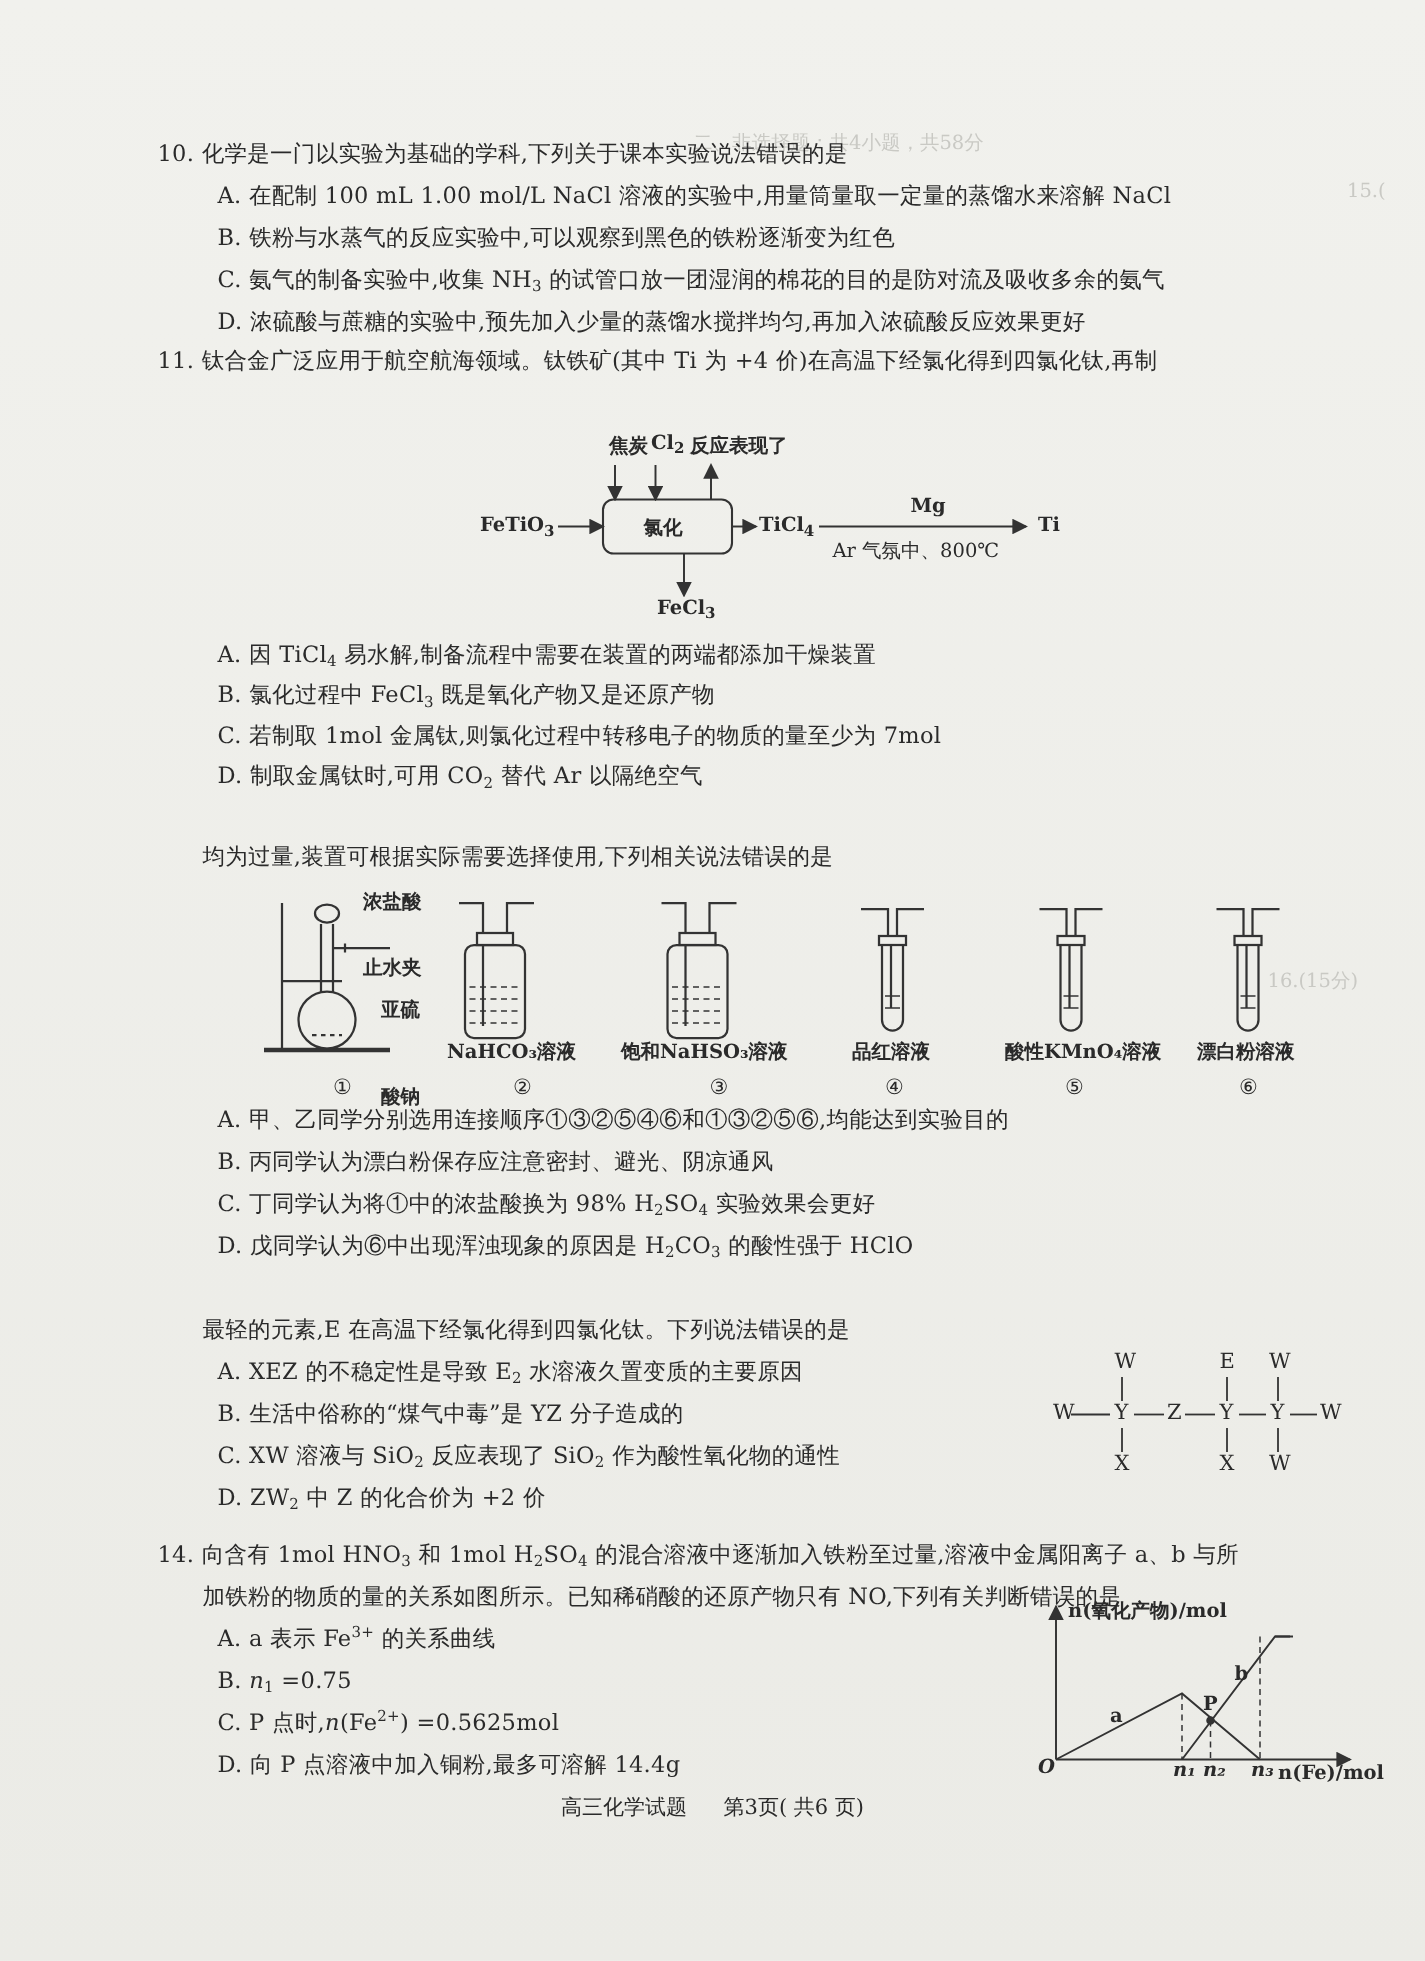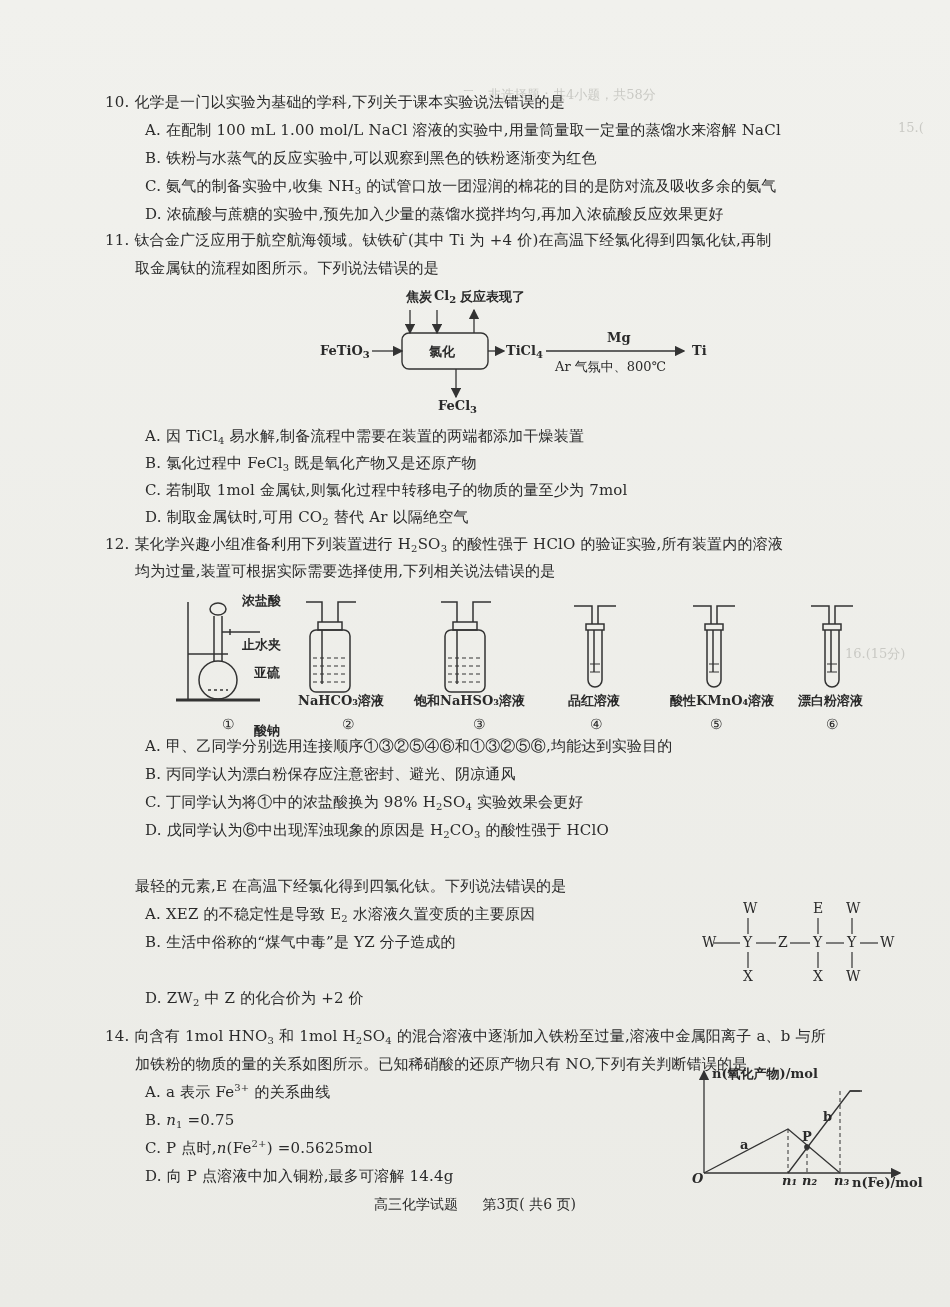--- a/index.html
+++ b/index.html
@@ -34,21 +34,20 @@
   <div class="ghost" style="top:120px;left:898px;">15.(</div>
   <div class="ghost" style="top:645px;left:845px;">16.(15分)</div>
 
   <div class="line q" style="top:92px;">10. 化学是一门以实验为基础的学科,下列关于课本实验说法错误的是</div>
   <div class="line opt" style="top:120px;">A. 在配制 100 mL 1.00 mol/L NaCl 溶液的实验中,用量筒量取一定量的蒸馏水来溶解 NaCl</div>
   <div class="line opt" style="top:148px;">B. 铁粉与水蒸气的反应实验中,可以观察到黑色的铁粉逐渐变为红色</div>
   <div class="line opt" style="top:176px;"><span>C. 氨气的制备实验中,收集 NH</span><sub>3</sub><span> 的试管口放一团湿润的棉花的目的是防对流及吸收多余的氨气</span></div>
   <div class="line opt" style="top:204px;">D. 浓硫酸与蔗糖的实验中,预先加入少量的蒸馏水搅拌均匀,再加入浓硫酸反应效果更好</div>
 
   <div class="line q" style="top:230px;">11. 钛合金广泛应用于航空航海领域。钛铁矿(其中 Ti 为 +4 价)在高温下经氯化得到四氯化钛,再制</div>
-  <div class="line cont" style="top:258px;">取金属钛的流程如图所示。下列说法错误的是</div>
 
   <div class="diagram" style="left:320px;top:280px;width:420px;height:140px;">
     <svg width="420" height="140" style="position:absolute;left:0;top:0;">
       <defs>
           <marker id="ah" markerWidth="8" markerHeight="8" refX="7" refY="4" orient="auto">
             <path d="M0,0 L8,4 L0,8 z" fill="#333"></path>
           </marker>
         </defs>
       <rect x="82" y="53" width="86" height="36" rx="7" fill="none" stroke="#333" stroke-width="1.4"></rect>
       <line x1="90" y1="30" x2="90" y2="53" stroke="#333" stroke-width="1.3" marker-end="url(#ah)"></line>
@@ -69,21 +68,20 @@
     <div class="lbl" style="left:235px;top:78px;font-weight:normal;">Ar 气氛中、800℃</div>
     <div class="lbl" style="left:372px;top:63px;">Ti</div>
     <div class="lbl" style="left:118px;top:118px;"><span>FeCl</span><sub>3</sub></div>
   </div>
 
   <div class="line opt" style="top:426px;"><span>A. 因 TiCl</span><sub>4</sub><span> 易水解,制备流程中需要在装置的两端都添加干燥装置</span></div>
   <div class="line opt" style="top:453px;"><span>B. 氯化过程中 FeCl</span><sub>3</sub><span> 既是氧化产物又是还原产物</span></div>
   <div class="line opt" style="top:480px;">C. 若制取 1mol 金属钛,则氯化过程中转移电子的物质的量至少为 7mol</div>
   <div class="line opt" style="top:507px;"><span>D. 制取金属钛时,可用 CO</span><sub>2</sub><span> 替代 Ar 以隔绝空气</span></div>
 
-  <div class="line q" style="top:534px;"><span>12. 某化学兴趣小组准备利用下列装置进行 H</span><sub>2</sub><span>SO</span><sub>3</sub><span> 的酸性强于 HClO 的验证实验,所有装置内的溶液</span></div>
   <div class="line cont" style="top:561px;">均为过量,装置可根据实际需要选择使用,下列相关说法错误的是</div>
 
   <div class="diagram" style="left:170px;top:592px;width:740px;height:150px;">
     <svg width="740" height="150" style="position:absolute;left:0;top:0;">
       <g stroke="#333" stroke-width="1.5" fill="none">
 
         <line x1="18" y1="10" x2="18" y2="108"></line>
         <line x1="6" y1="108" x2="90" y2="108" stroke-width="3"></line>
         <line x1="18" y1="62" x2="58" y2="62"></line>
         <circle cx="48" cy="88" r="19"></circle>
@@ -162,20 +160,21 @@
   </div>
 
   <div class="line opt" style="top:736px;">A. 甲、乙同学分别选用连接顺序①③②⑤④⑥和①③②⑤⑥,均能达到实验目的</div>
   <div class="line opt" style="top:764px;">B. 丙同学认为漂白粉保存应注意密封、避光、阴凉通风</div>
   <div class="line opt" style="top:792px;"><span>C. 丁同学认为将①中的浓盐酸换为 98% H</span><sub>2</sub><span>SO</span><sub>4</sub><span> 实验效果会更好</span></div>
   <div class="line opt" style="top:820px;"><span>D. 戊同学认为⑥中出现浑浊现象的原因是 H</span><sub>2</sub><span>CO</span><sub>3</sub><span> 的酸性强于 HClO</span></div>
 
   <div class="line cont" style="top:876px;">最轻的元素,E 在高温下经氯化得到四氯化钛。下列说法错误的是</div>
   <div class="line opt" style="top:904px;"><span>A. XEZ 的不稳定性是导致 E</span><sub>2</sub><span> 水溶液久置变质的主要原因</span></div>
   <div class="line opt" style="top:932px;">B. 生活中俗称的“煤气中毒”是 YZ 分子造成的</div>
+  <div class="line opt" style="top:960px;"><span>C. XW 溶液与 SiO</span><sub>2</sub><span> 反应表现了 SiO</span><sub>2</sub><span> 作为酸性氧化物的通性</span></div>
   <div class="line opt" style="top:988px;"><span>D. ZW</span><sub>2</sub><span> 中 Z 的化合价为 +2 价</span></div>
 
   <div class="diagram" style="left:700px;top:896px;width:200px;height:100px;font-size:14px;">
     <svg width="200" height="100" style="position:absolute;left:0;top:0;">
       <g stroke="#333" stroke-width="1.2">
         <line x1="48" y1="22" x2="48" y2="38"></line>
         <line x1="48" y1="56" x2="48" y2="72"></line>
         <line x1="118" y1="22" x2="118" y2="38"></line>
         <line x1="118" y1="56" x2="118" y2="72"></line>
         <line x1="152" y1="22" x2="152" y2="38"></line>

